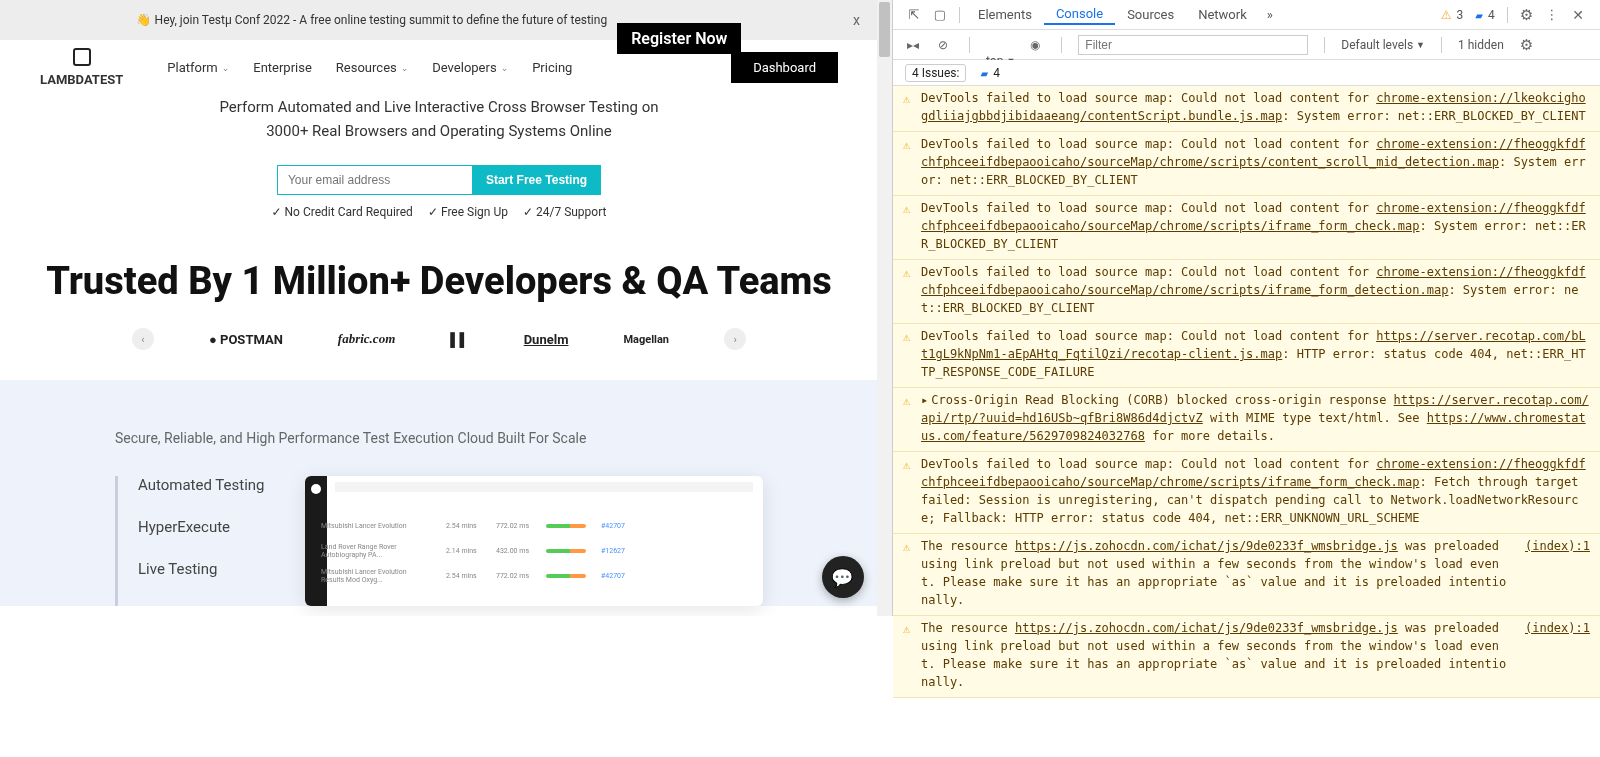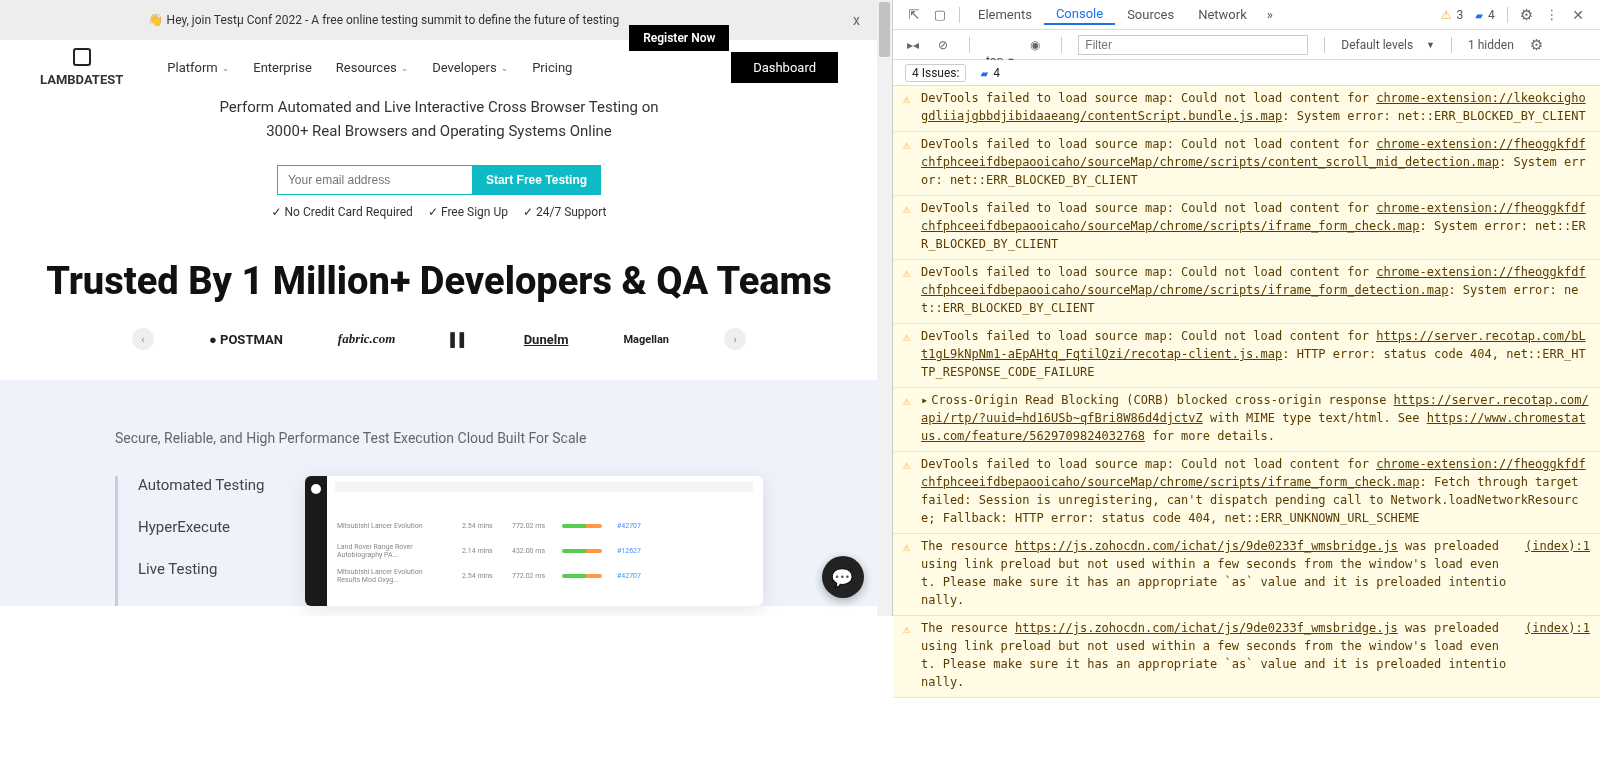--- a/index.html
+++ b/index.html
@@ -3,21 +3,21 @@
 <meta charset="utf-8">
 <style>
   html,body{margin:0;padding:0;font-family:-apple-system,BlinkMacSystemFont,"Segoe UI",Roboto,sans-serif;font-size:13px;color:#222;background:#fff;width:1600px;height:757px;overflow:hidden;}
   *{box-sizing:border-box;}
   .layout{display:flex;width:1600px;height:757px;}
   .site{width:893px;height:616px;position:relative;border-right:1px solid #ccc;overflow:hidden;background:#fff;}
   .scrollbar-track{position:absolute;right:0;top:0;width:15px;height:100%;background:#f1f1f1;}
   .scrollbar-thumb{position:absolute;right:2px;top:2px;width:11px;height:55px;background:#c1c1c1;border-radius:2px;}
   .site-inner{width:878px;}
   .banner{background:#ededed;height:40px;display:flex;align-items:center;justify-content:center;gap:10px;font-size:12px;color:#333;position:relative;}
-  .reg-btn{background:#000;color:#fff;padding:6px 14px;font-size:12px;font-weight:600;cursor:pointer;margin-top:36px;}
+  .reg-btn{background:#000;color:#fff;padding:6px 14px;font-size:16px;font-weight:600;cursor:pointer;margin-top:36px;}
   .banner-close{position:absolute;right:18px;font-size:14px;color:#666;cursor:pointer;}
   .nav{display:flex;align-items:center;height:55px;padding:0 40px;gap:24px;font-size:13px;color:#333;}
   .brand{display:flex;align-items:center;gap:6px;font-weight:700;letter-spacing:0;font-size:13px;margin-right:20px;flex-direction:column;}
   .brand-ico{width:18px;height:18px;border:2px solid #222;border-radius:3px;position:relative;}
   .nav-item{display:flex;align-items:center;gap:4px;cursor:pointer;}
   .chev{font-size:9px;opacity:.6;}
   .dash-btn{margin-left:auto;background:#000;color:#fff;padding:8px 22px;font-size:13px;cursor:pointer;}
   h1.hero-title{text-align:center;font-size:46px;font-weight:800;margin:30px 0 14px;color:#111;}
   .hero-sub{text-align:center;font-size:15px;color:#333;line-height:1.6;}
   .email-row{display:flex;justify-content:center;margin:22px 0 10px;}
@@ -32,21 +32,21 @@
   .nav-arrow{width:22px;height:22px;border-radius:50%;background:#eee;display:flex;align-items:center;justify-content:center;font-size:11px;color:#888;}
   .bottom-section{background:#eef3fb;padding:50px 115px 0;}
   .bs-heading{font-size:31px;font-weight:800;color:#111;line-height:1.25;margin:0 0 12px;}
   .bs-sub{font-size:14px;color:#666;margin-bottom:30px;}
   .tabs{display:flex;gap:40px;}
   .tab-col{width:150px;border-left:3px solid #ccd;padding-left:20px;display:flex;flex-direction:column;gap:24px;font-size:15px;color:#444;}
   .screenshot{flex:1;height:130px;background:#fff;border-radius:6px;box-shadow:0 4px 20px rgba(0,0,0,.1);position:relative;overflow:hidden;}
   .s-sidebar{position:absolute;left:0;top:0;width:22px;height:100%;background:#1a1a1a;}
   .s-sidebar::before{content:"";position:absolute;top:8px;left:6px;width:10px;height:10px;border-radius:50%;background:#fff;}
   .s-chip{position:absolute;top:6px;left:30px;right:10px;height:10px;background:#f4f4f4;}
-  .s-row{position:absolute;left:32px;right:10px;height:20px;display:flex;align-items:center;gap:15px;font-size:7px;color:#888;}
+  .s-row{position:absolute;left:16px;right:10px;height:20px;display:flex;align-items:center;gap:15px;font-size:7px;color:#888;}
   .s-row div:nth-child(1){width:110px;}
   .s-row div:nth-child(2){width:35px;}
   .s-row div:nth-child(3){width:35px;}
   .s-bar{width:40px;height:4px;background:linear-gradient(90deg,#5c5 60%,#f94 60%);border-radius:2px;}
   .chat-bubble{position:absolute;right:28px;bottom:18px;width:42px;height:42px;border-radius:50%;background:#222;display:flex;align-items:center;justify-content:center;color:#fff;font-size:18px;box-shadow:0 3px 10px rgba(0,0,0,.3);}
   
   .devtools{flex:1;height:757px;background:#fff;display:flex;flex-direction:column;}
   .dt-tabs{height:30px;border-bottom:1px solid #ddd;display:flex;align-items:center;padding:0 8px;gap:0;font-size:13px;color:#555;}
   .dt-ico{width:26px;height:26px;display:flex;align-items:center;justify-content:center;color:#666;}
   .dt-divider{width:1px;height:16px;background:#ccc;margin:0 6px;}
@@ -57,21 +57,21 @@
   .warn-ico::before{content:"⚠";color:#f5a623;margin-right:2px;}
   .msg-ico::before{content:"▰";color:#1a73e8;margin-right:2px;font-size:10px;}
   .gear{font-size:15px;color:#666;padding:0 6px;cursor:pointer;}
   .kebab{padding:0 6px;color:#666;cursor:pointer;}
   .dt-close{padding:0 8px;font-size:14px;color:#666;cursor:pointer;}
   .dt-toolbar{height:30px;border-bottom:1px solid #ddd;display:flex;align-items:center;padding:0 10px;gap:10px;font-size:12px;color:#555;}
   .tool-ico{width:20px;text-align:center;color:#666;}
   .ctx{display:flex;align-items:center;gap:3px;margin-top:32px;}
   .filter{flex-basis:230px;}
   .filter input{width:100%;height:20px;border:1px solid #ccc;padding:0 6px;font-size:12px;}
-  .levels{display:flex;align-items:center;gap:13px;}
+  .levels{display:flex;align-items:center;gap:3px;}
   .issues-row{height:26px;border-bottom:1px solid #ddd;display:flex;align-items:center;padding:0 12px;gap:8px;font-size:12px;background:#fff;}
   .issues-chip{border:1px solid #ccc;border-radius:3px;padding:1px 6px;}
   .console-body{flex:1;overflow:auto;font-family:Menlo,Consolas,monospace;font-size:12px;line-height:1.5;}
   .msg{display:flex;padding:3px 10px 6px 10px;border-bottom:1px solid #f1e5b8;}
   .msg.warn{background:#fffbe5;color:#5c3c00;}
   .msg-icon{width:18px;flex-shrink:0;color:#f5a623;padding-top:1px;}
   .msg-text{flex:1;word-break:break-all;}
   .msg-text a{color:#5c3c00;text-decoration:underline;}
   .msg-src{width:80px;text-align:right;flex-shrink:0;color:#5c3c00;text-decoration:underline;padding-left:8px;}
   .tri::before{content:"▸";margin-right:3px;}

